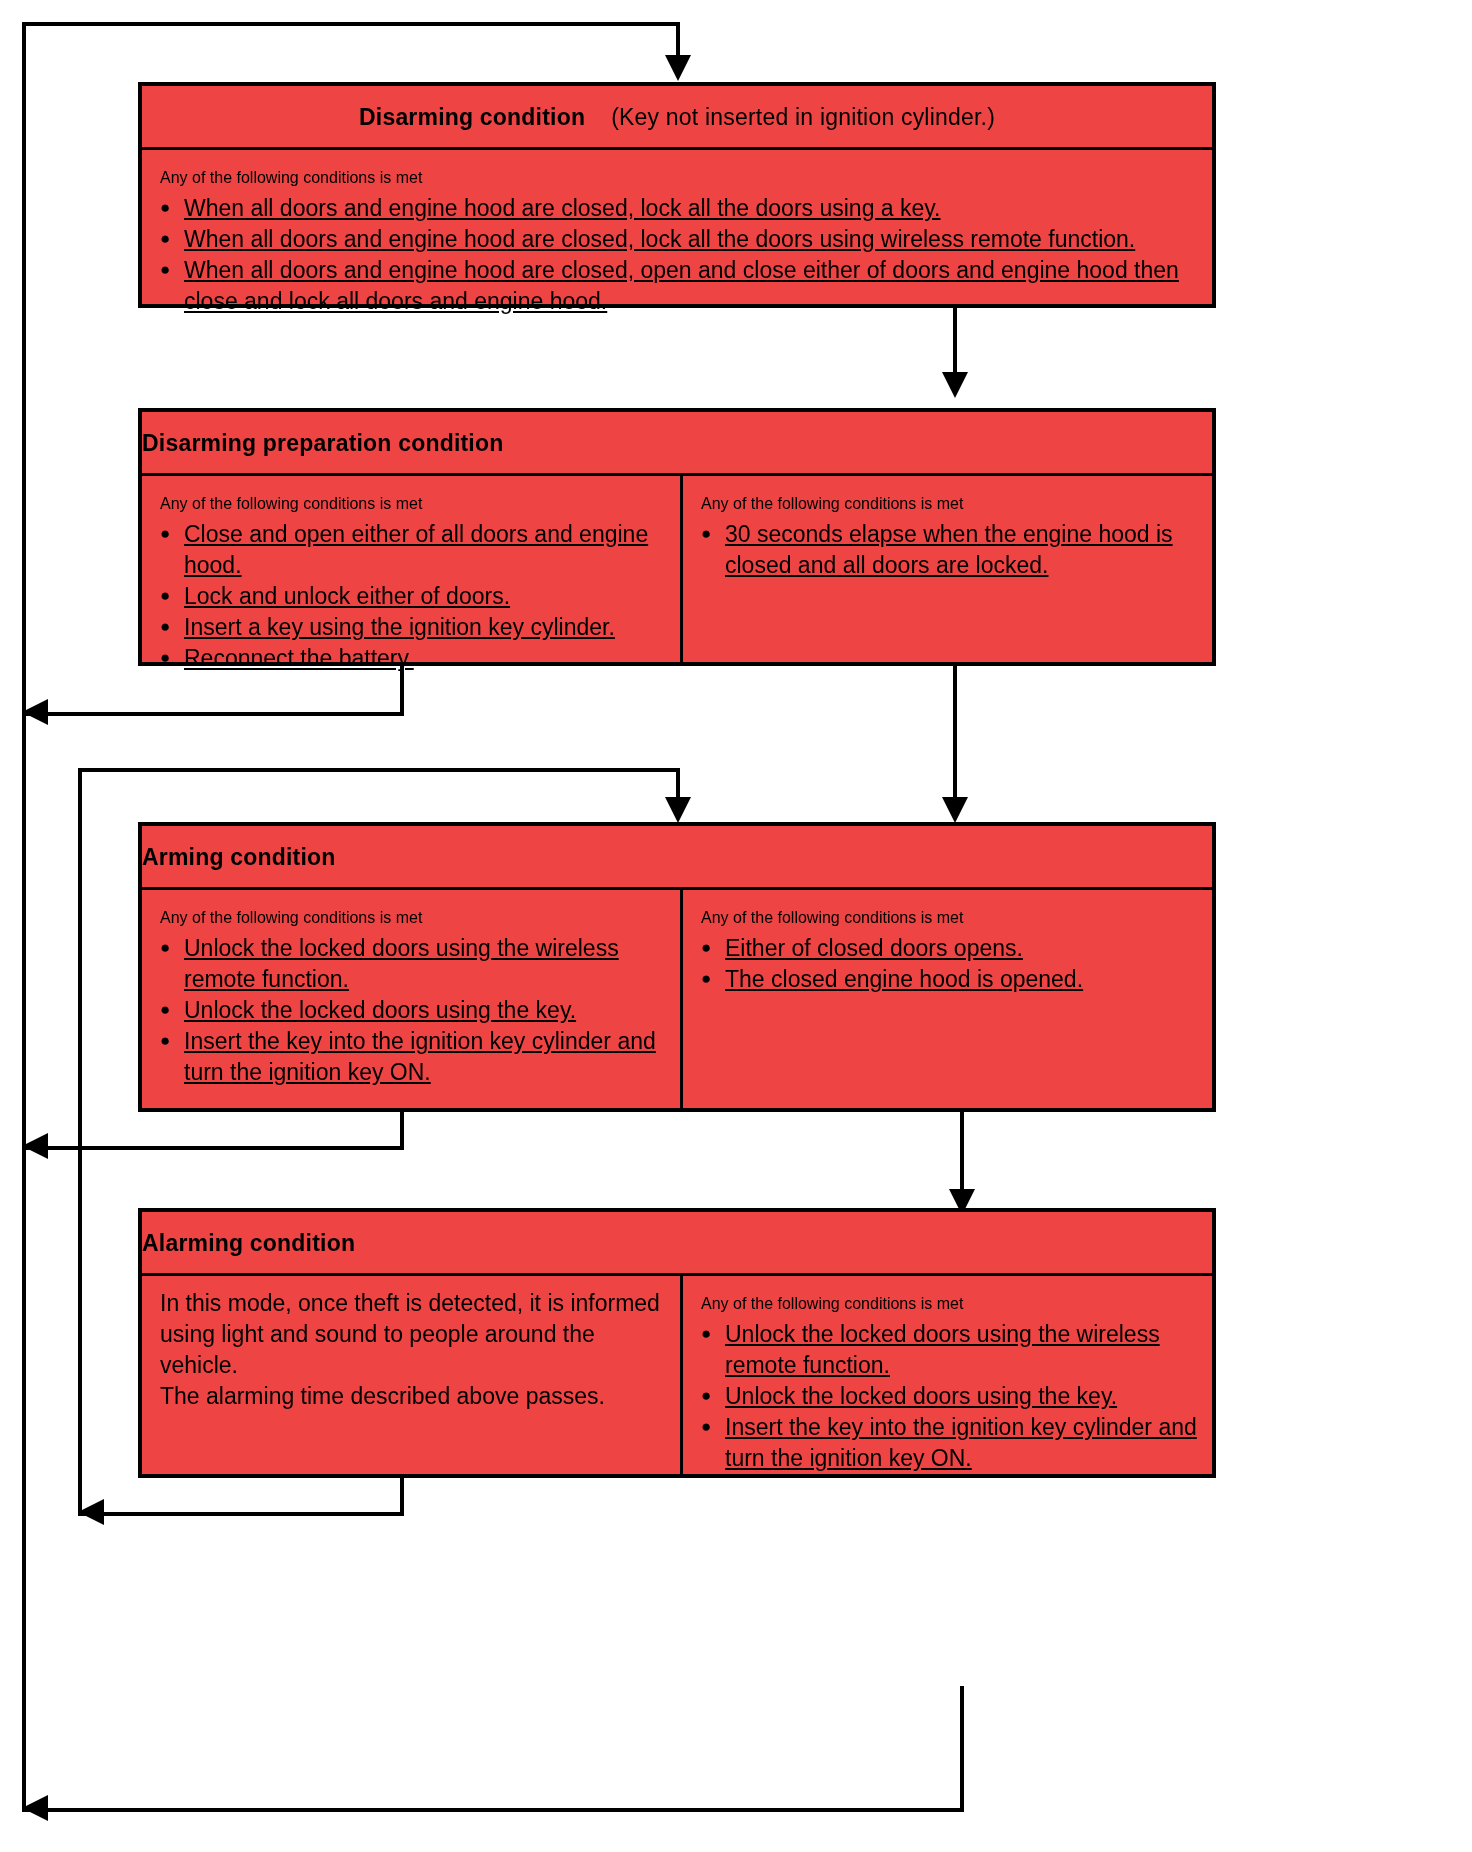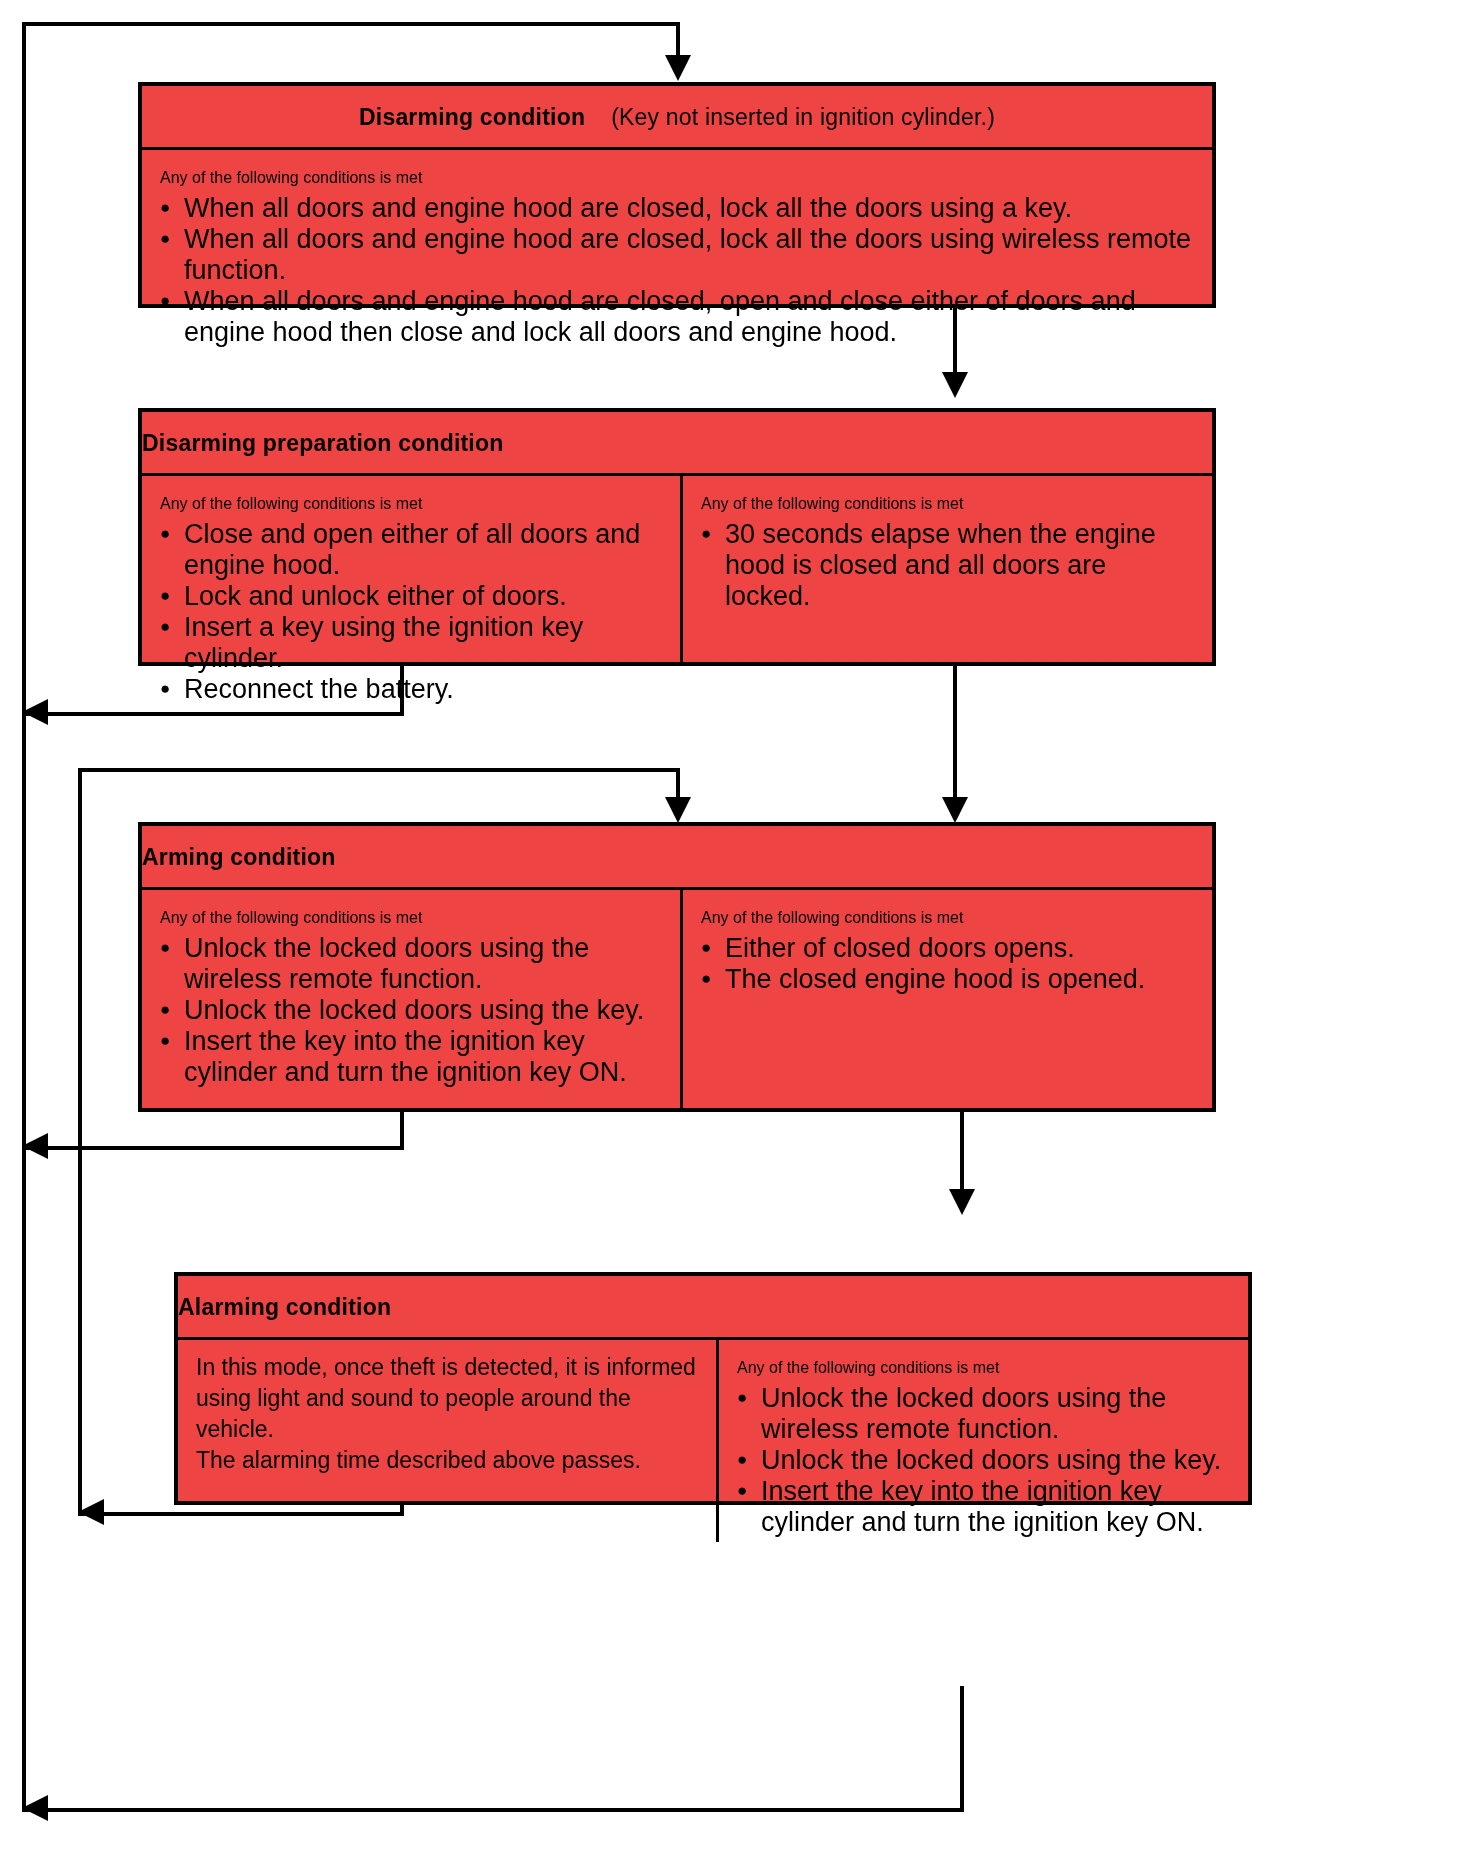--- a/index.html
+++ b/index.html
@@ -82,24 +82,25 @@
     line-height:31px;
     margin:0 0 0 0;
     white-space:pre-wrap;
   }
   ul.bul{
     list-style:none;
     margin:0;
     padding:0;
   }
   ul.bul li{
-    font-size:27px;
+    font-size:23px;
     line-height:31px;
     position:relative;
     padding-left:24px;
+    text-decoration:underline;
   }
   ul.bul li::before{
     content:"\25CF";
     position:absolute;
     left:0;
     top:-1px;
     font-size:17px;
   }
   .plain{
     font-size:23px;
@@ -205,21 +206,21 @@
       <div class="col full">
         <div class="lead">Any of the following conditions is met</div>
         <ul class="bul">
           <li>Either of closed doors opens.</li>
           <li>The closed engine hood is opened.</li>
         </ul>
       </div>
     </div>
   </div>
 
-  <div class="box" style="left:138px;top:1272px;width:1078px;height:233px;margin-left:36px;">
+  <div class="box" style="left:138px;top:1208px;width:1078px;height:270px;">
     <div class="box-title">
       <div class="title-text">Alarming condition</div>
     </div>
     <div class="box-body" style="height:202px;">
       <div class="col" style="width:538px;">
         <div class="plain">In this mode, once theft is detected, it is informed using light and sound to people around the vehicle.
 The alarming time described above passes.</div>
       </div>
       <div class="col full">
         <div class="lead">Any of the following conditions is met</div>

